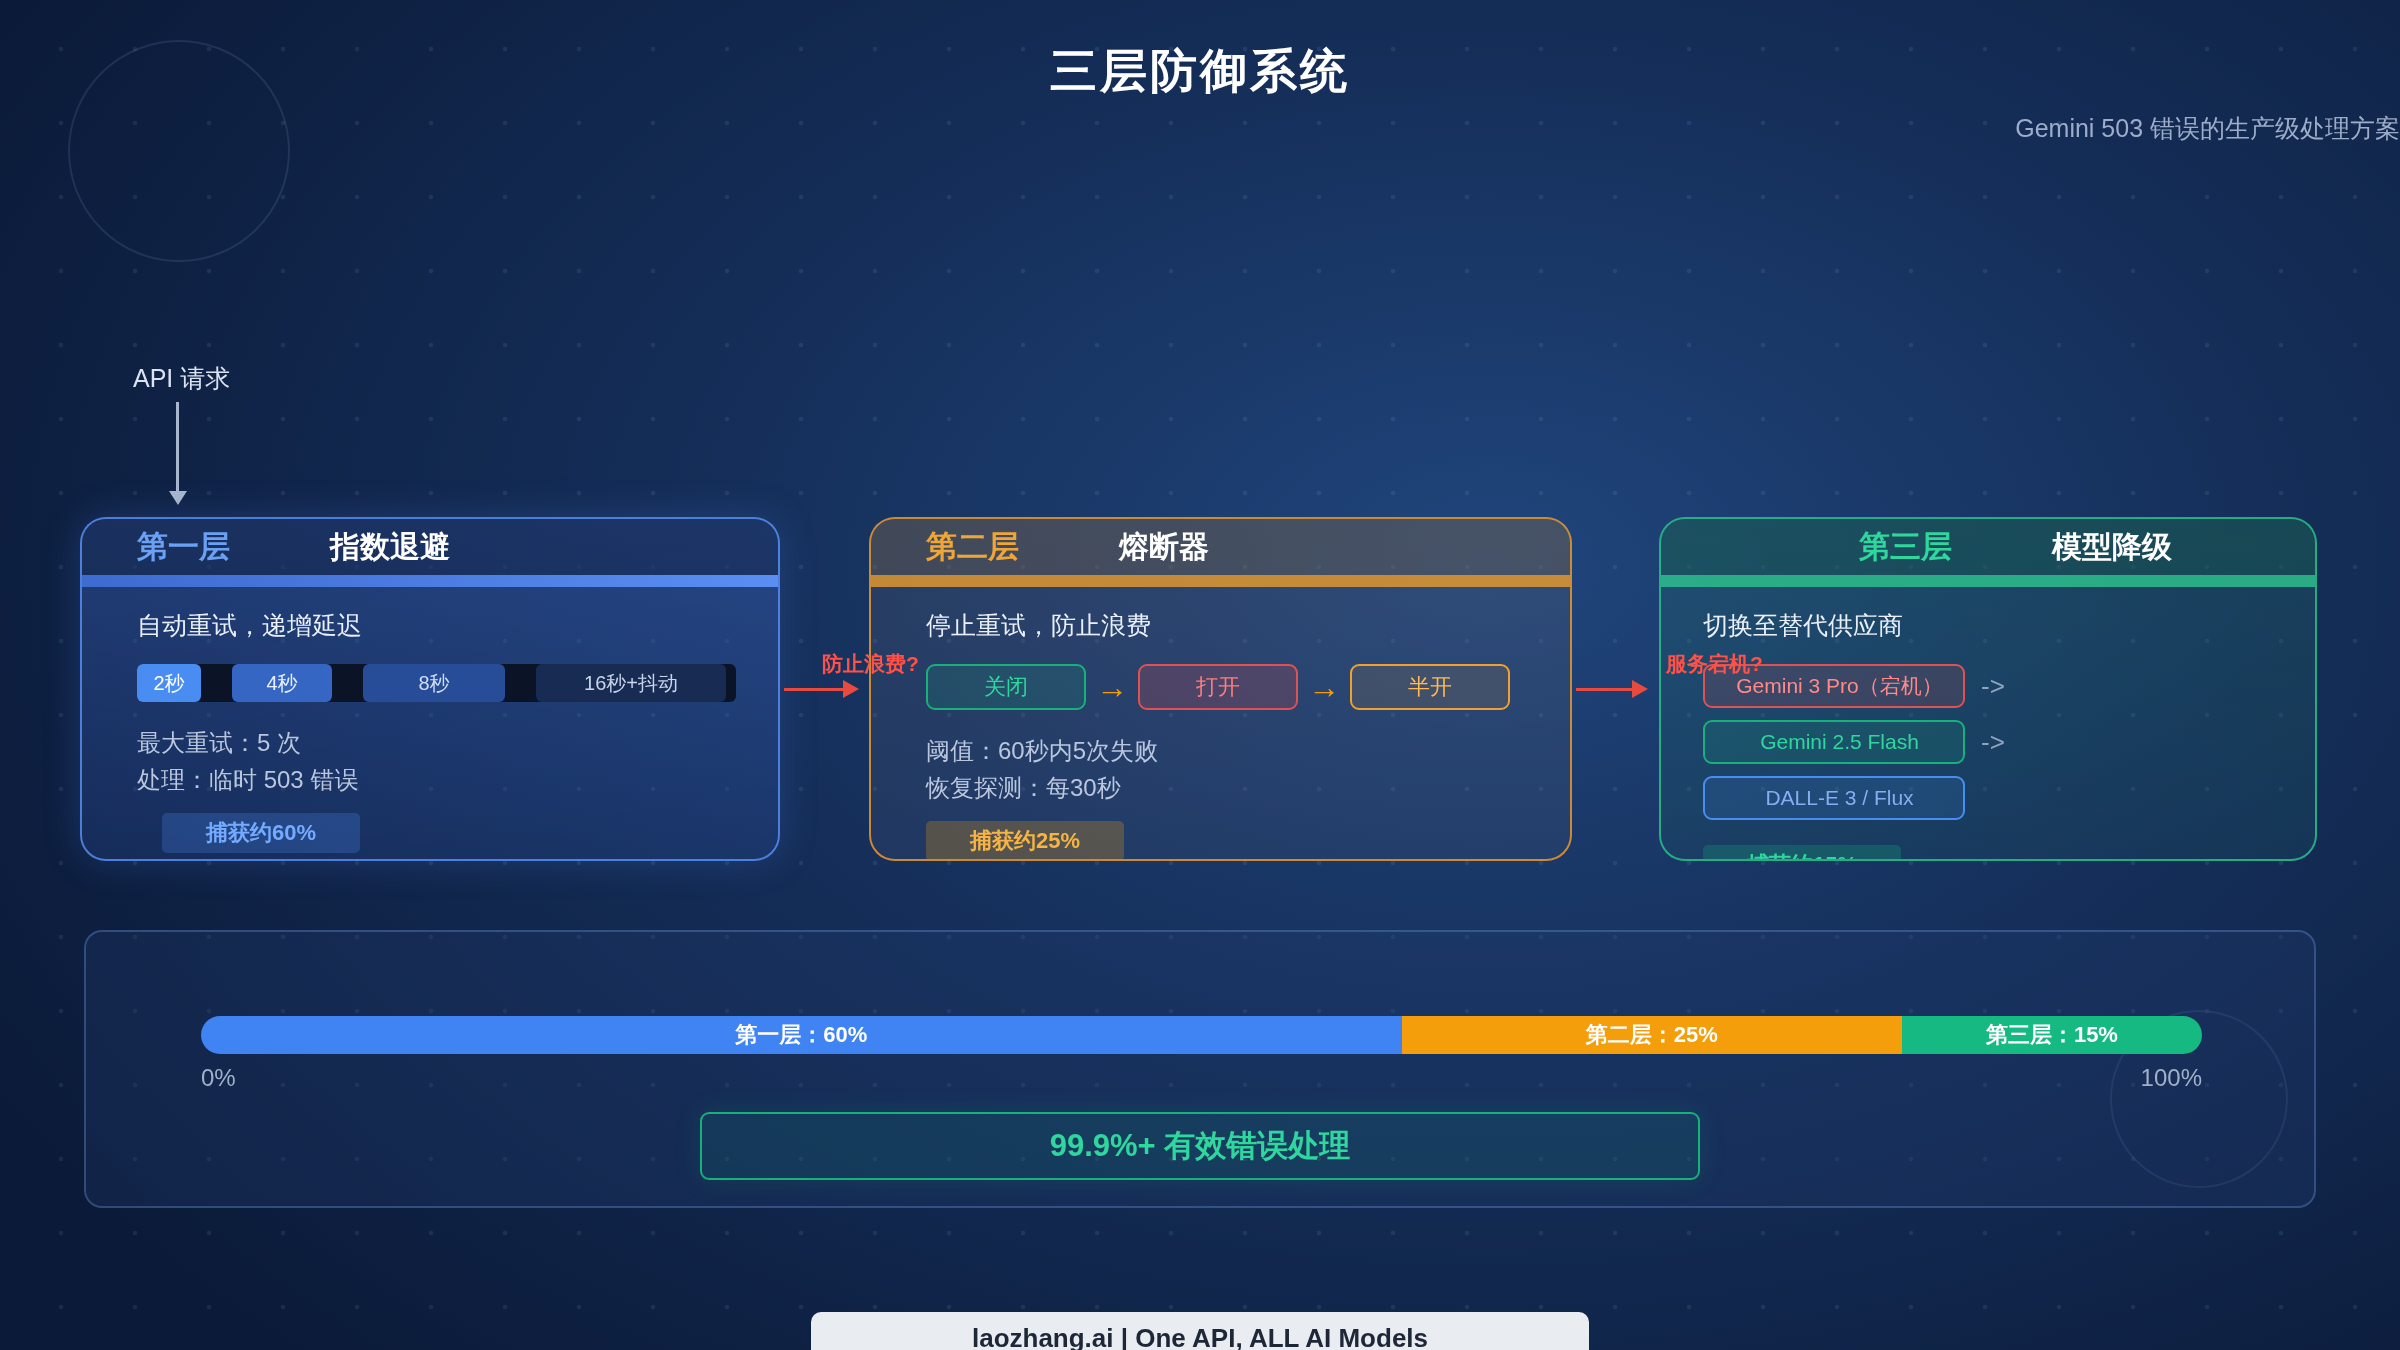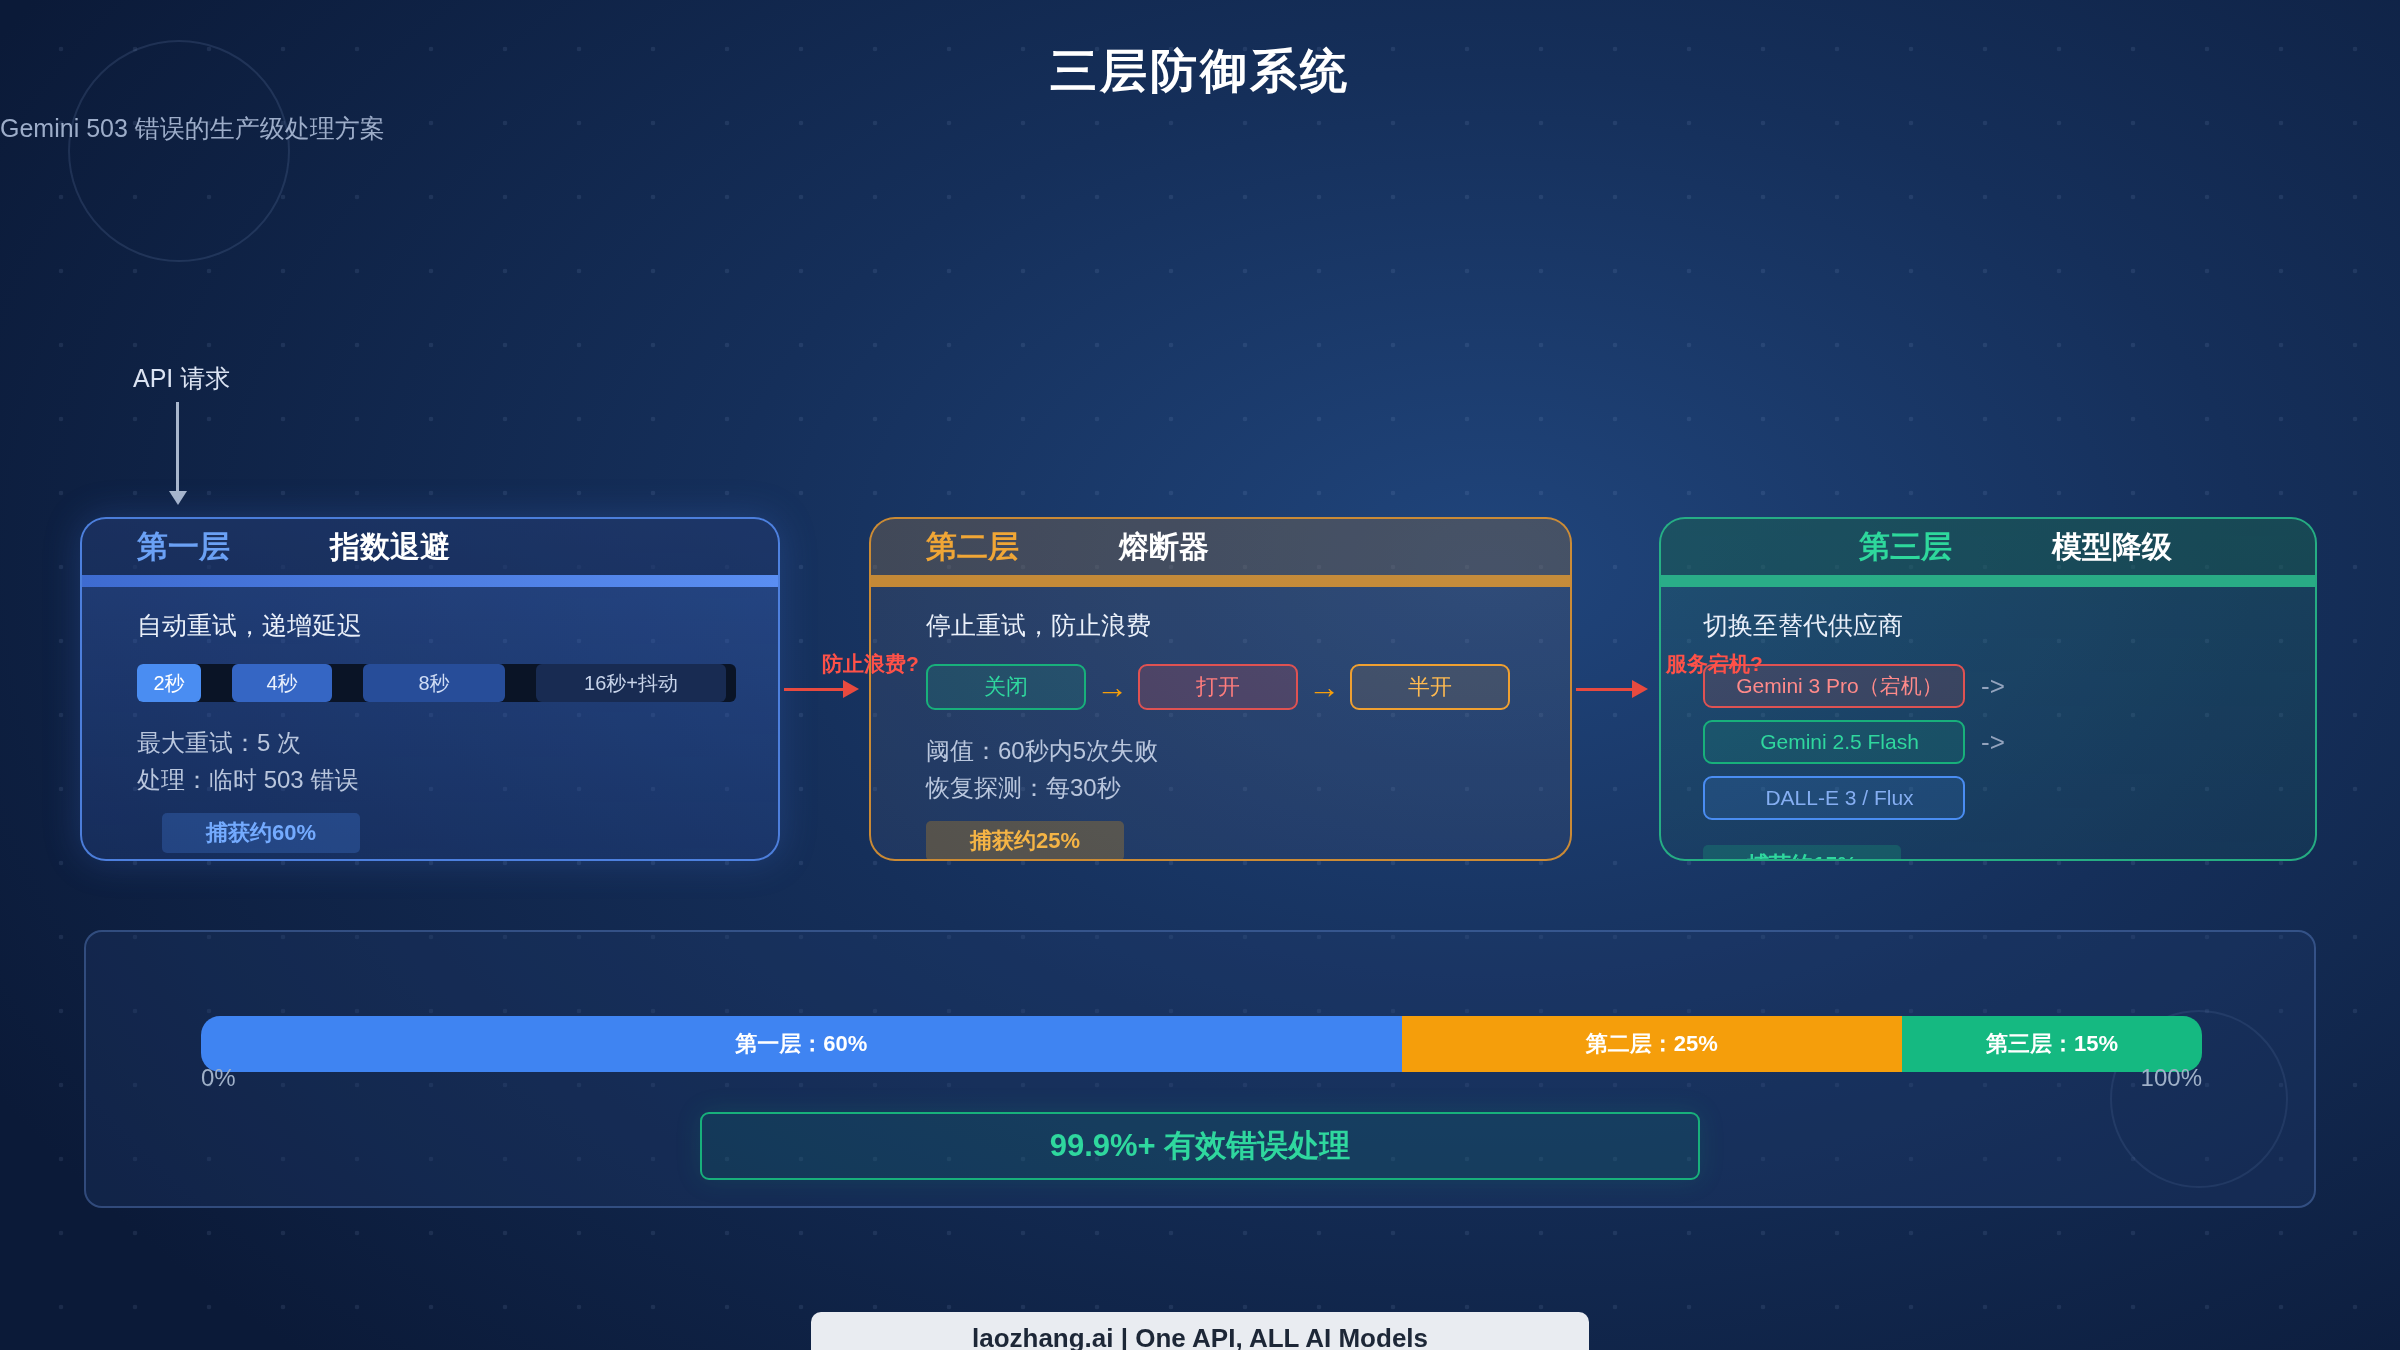--- a/index.html
+++ b/index.html
@@ -18,21 +18,21 @@
     background-image: radial-gradient(rgba(170,195,240,0.10) 2px, transparent 2.6px);
     background-size:74px 74px; background-position:24px 12px;
     pointer-events:none;
   }
   .deco-circle { position:absolute; border-radius:50%; border:2px solid rgba(150,180,230,0.14); }
   .deco-circle.c1 { left:68px; top:40px; width:222px; height:222px; }
   .deco-circle.c2 { left:2110px; top:1010px; width:178px; height:178px; }
 
   .title { position:absolute; top:40px; left:0; width:100%; text-align:center;
     color:#ffffff; font-size:47px; font-weight:bold; letter-spacing:3px; }
-  .subtitle { position:absolute; top:112px; left:0; width:100%; text-align:left;
+  .subtitle { position:absolute; top:112px; left:0; width:100%; text-align:right;
     color:#9dadc9; font-size:25px; }
 
   .entry-label { position:absolute; left:133px; top:362px; color:#dbe3f2; font-size:25px; }
   .entry-arrow { position:absolute; left:176px; top:402px; height:96px; width:0;
     border-left:3px solid #a9b7cd; }
   .entry-arrow::after { content:""; position:absolute; left:-10px; bottom:-16px;
     border:9px solid transparent; border-top:14px solid #a9b7cd; }
 
   
   .card { position:absolute; top:517px; height:344px; border-radius:26px; overflow:hidden; }
@@ -109,22 +109,22 @@
   .flow-label { position:absolute; top:650px; color:#ff5148; font-size:21px; font-weight:bold; }
   .fl1 { left:822px; }
   .fl2 { left:1666px; }
 
   
   .summary { position:absolute; left:84px; top:930px; width:2232px; height:278px;
     border:2px solid rgba(110,150,220,0.35); border-radius:18px;
     background:rgba(32,58,110,0.30); }
   .summary-title { position:absolute; top:24px; left:0; width:100%; text-align:center;
     color:#ffffff; font-size:31px; font-weight:bold; }
-  .stackbar { position:absolute; left:115px; top:84px; width:2001px; height:56px;
-    border-radius:19px; overflow:hidden; display:flex;justify-content:flex-end; }
+  .stackbar { position:absolute; left:115px; top:84px; width:2001px; height:38px;
+    border-radius:19px; overflow:hidden; display:flex; }
   .stackseg { display:flex; align-items:center; justify-content:center;
     color:#ffffff; font-size:22px; font-weight:bold; white-space:nowrap; }
   .bar-scale { position:absolute; left:115px; top:132px; width:2001px;
     display:flex; justify-content:space-between; color:#9fb0c8; font-size:24px; }
   .result-box { position:absolute; left:50%; transform:translateX(-50%); top:180px;
     width:1000px; height:68px; border:2px solid #18b07b; border-radius:9px;
     background:rgba(24,176,123,0.10); display:flex; align-items:center; justify-content:center;
     color:#2fd79e; font-size:31px; font-weight:bold; box-shadow:0 0 26px rgba(24,176,123,0.15); }
 
   

